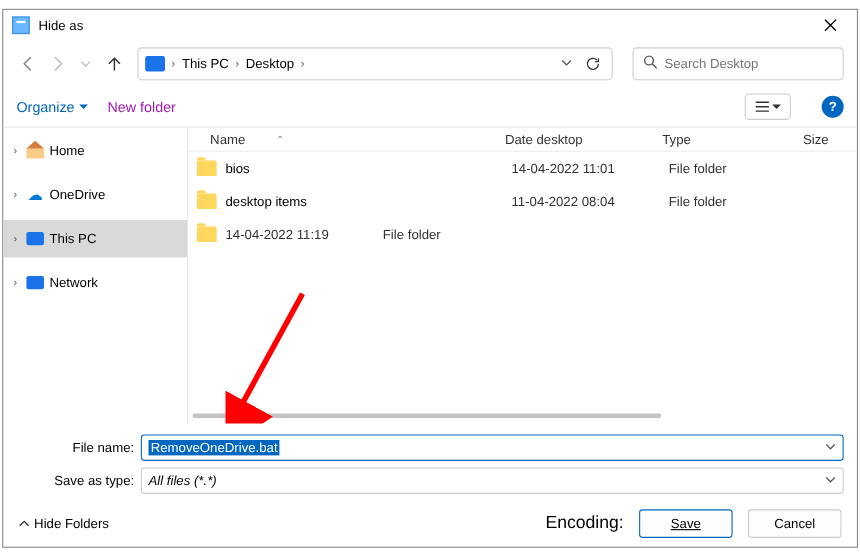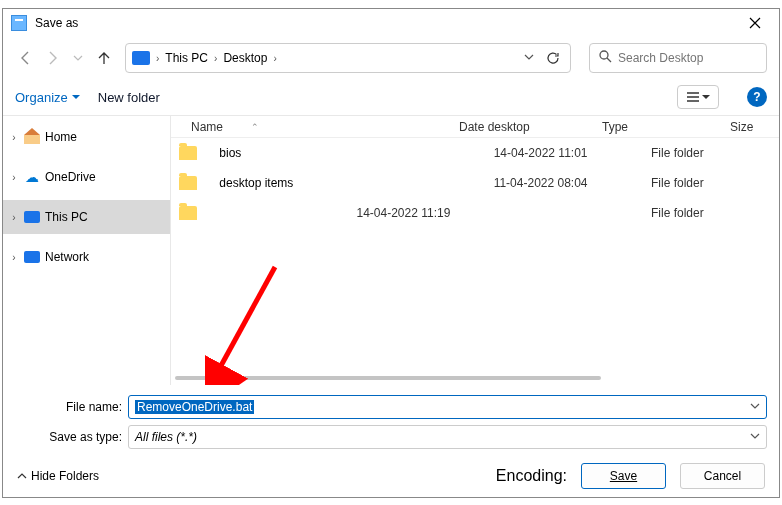--- a/index.html
+++ b/index.html
@@ -13,43 +13,43 @@
   .navrow { height: 42px; display: flex; align-items: center; padding: 6px 12px; gap: 4px; }
   .navbtn { width: 22px; height: 22px; display: flex; align-items: center; justify-content: center; color: #666; }
   .navbtn.off { color: #bbb; }
   .breadcrumb { flex: 1; height: 30px; border: 1px solid #ccc; display: flex; align-items: center; padding: 0 6px; gap: 6px; margin: 0 6px; border-radius:4px;}
   .breadcrumb .pc-icon { width: 18px; height: 14px; background: #1a73e8; border-radius: 2px; position: relative; }
   .breadcrumb .crumb { font-size: 12px; color: #000; }
   .breadcrumb .chev { color: #555; font-size: 10px; }
   .breadcrumb .spacer { flex: 1; }
   .breadcrumb .dd { color: #555; font-size: 10px; }
   .refreshbtn { width: 22px; height: 22px; display: flex; align-items: center; justify-content: center; color: #333; margin-left:2px;}
-  .searchbox { width: 178px; height: 30px; border: 1px solid #ccc; display: flex; align-items: center; padding: 0 8px; gap: 6px; margin-left: 8px; border-radius:4px;}
+  .searchbox { width: 192px; height: 30px; border: 1px solid #ccc; display: flex; align-items: center; padding: 0 8px; gap: 6px; margin-left: 8px; border-radius:4px;}
   .searchbox .sicn { color: #555; }
   .searchbox input { border: none; outline: none; font-size: 12px; flex: 1; color: #000; background: transparent;}
   .toolbar { height: 36px; display: flex; align-items: center; padding: 0 12px; gap: 18px; }
   .toolbar .org { color: #0067c0; font-size: 13px; display: flex; align-items: center; gap: 4px; }
-  .toolbar .nf { color: #0f172a; font-size: 13px; }
+  .toolbar .nf { color: #a21caf; font-size: 13px; }
   .toolbar .tspace { flex: 1; }
   .toolbar .viewbtn { width: 42px; height: 24px; border: 1px solid #ccc; display: flex; align-items: center; justify-content: center; gap: 2px; border-radius:4px;}
   .toolbar .help { width: 20px; height: 20px; border-radius: 50%; background: #0067c0; color: #fff; font-size: 12px; font-weight: bold; display: flex; align-items: center; justify-content: center; margin-left: 10px;}
   .mainarea { flex: 1; display: flex; border-top: 1px solid #e8e8e8; overflow:hidden;}
   .sidebar { width: 168px; border-right: 1px solid #e8e8e8; padding: 4px 0; }
   .sbitem { height: 34px; display: flex; align-items: center; padding: 0 6px; gap: 4px; font-size: 12px; }
   .sbitem.active { background: #d9d9d9; }
   .sbitem .chv { color: #555; font-size: 10px; width: 10px; text-align: center; }
   .sbitem .icn { width: 18px; height: 16px; display: flex; align-items: center; justify-content: center; }
   .filearea { flex: 1; display: flex; flex-direction: column; position: relative; }
   .fhdr { height: 22px; display: flex; align-items: center; font-size: 12px; color: #333; border-bottom: 1px solid #eee; padding-left: 20px; }
   .fhdr .col { display: flex; align-items:center; }
   .col.name { width: 268px; }
   .col.date { width: 143px; }
   .col.type { width: 128px; }
   .col.size { flex:1; }
-  .frow { height: 30px; display: flex; align-items: center; font-size: 12px; padding-left: 8px; justify-content: space-between; }
+  .frow { height: 30px; display: flex; align-items: center; font-size: 12px; padding-left: 8px; }
   .frow .fic { width: 18px; height: 14px; background: #ffd75e; border-radius: 2px 2px 0 0; position: relative; margin-right: 8px; }
   .frow .fic::before { content:""; position:absolute; top:-3px; left:0; width:8px; height:3px; background:#ffd75e; border-radius:2px 2px 0 0;}
   .frow .cell.name { width: 260px; }
   .frow .cell.date { width: 143px; color: #333; }
   .frow .cell.type { width: 128px; color: #333; }
   .filearea .hscroll { position:absolute; left:0; right:0; bottom:0; height:14px; background:transparent; display:flex; align-items:center;}
   .filearea .hscroll .thumb { margin-left:4px; width: 70%; height: 4px; background: #c4c4c4; border-radius:2px;}
   .bottomfields { padding: 10px 12px 0 12px; }
   .fld { display: flex; align-items: center; margin-bottom: 6px; }
   .fld .lbl { width: 113px; text-align: right; font-size: 12px; padding-right: 6px; }
@@ -75,21 +75,21 @@
   .home-icon::after{content:"";position:absolute;left:0;top:-2px;width:0;height:0;border-left:8px solid transparent;border-right:8px solid transparent;border-bottom:7px solid #d97d3a;}
   .sort-arrow { font-size:9px; color:#888; margin-left:28px;}
 </style>
 </head>
 <body>
 
 <div class="dialog">
 
   <div class="titlebar">
     <div class="app-icon"></div>
-    <div class="title">Save as</div>
+    <div class="title">Hide as</div>
     <div class="close">
       <svg width="12" height="12" viewBox="0 0 12 12">
           <path d="M1 1 L11 11 M11 1 L1 11" stroke="#000" stroke-width="1.2" fill="none"></path>
         </svg>
     </div>
   </div>
 
   <div class="navrow">
     <div class="navbtn off">
         <svg width="16" height="16" viewBox="0 0 16 16">

